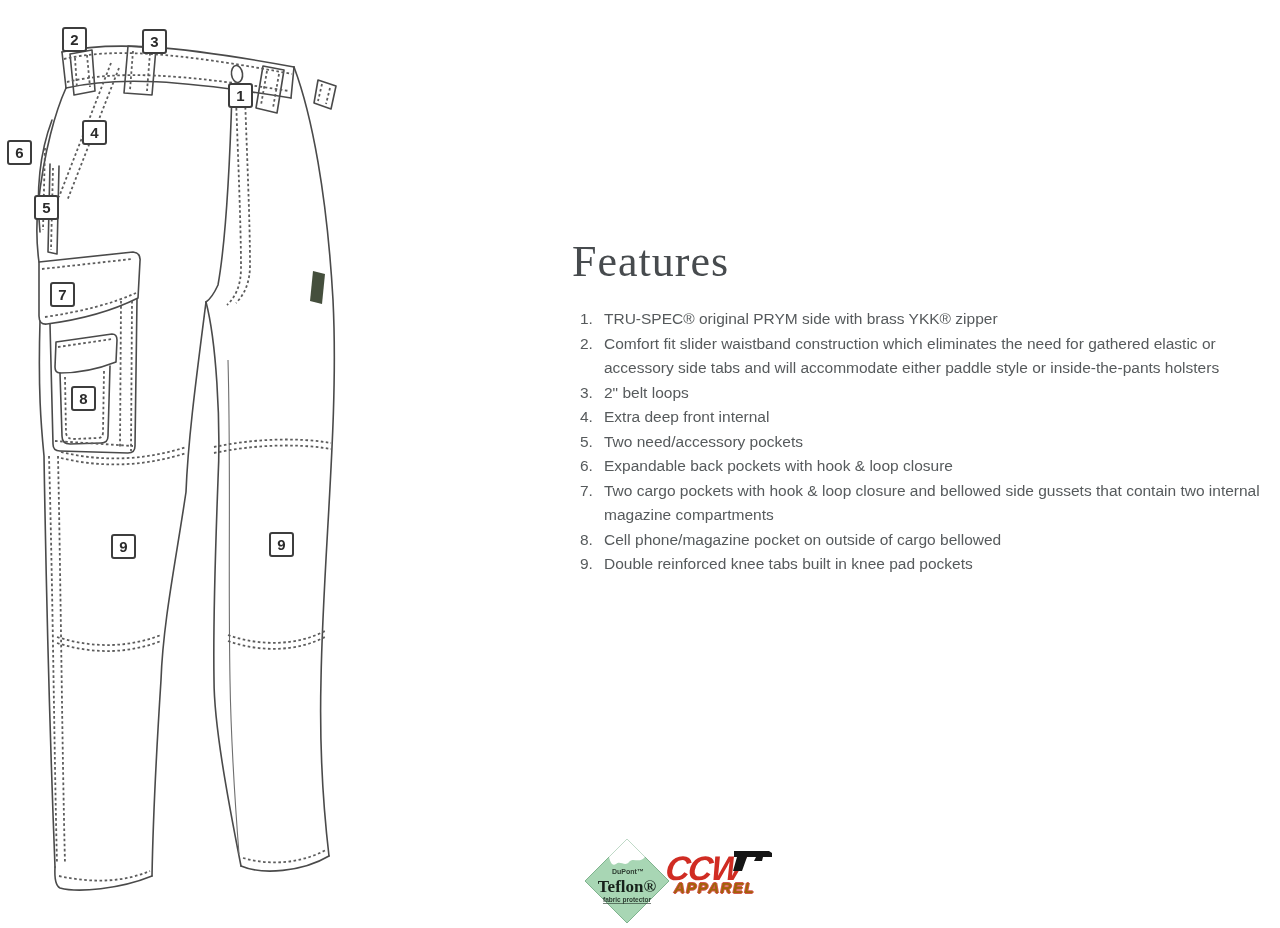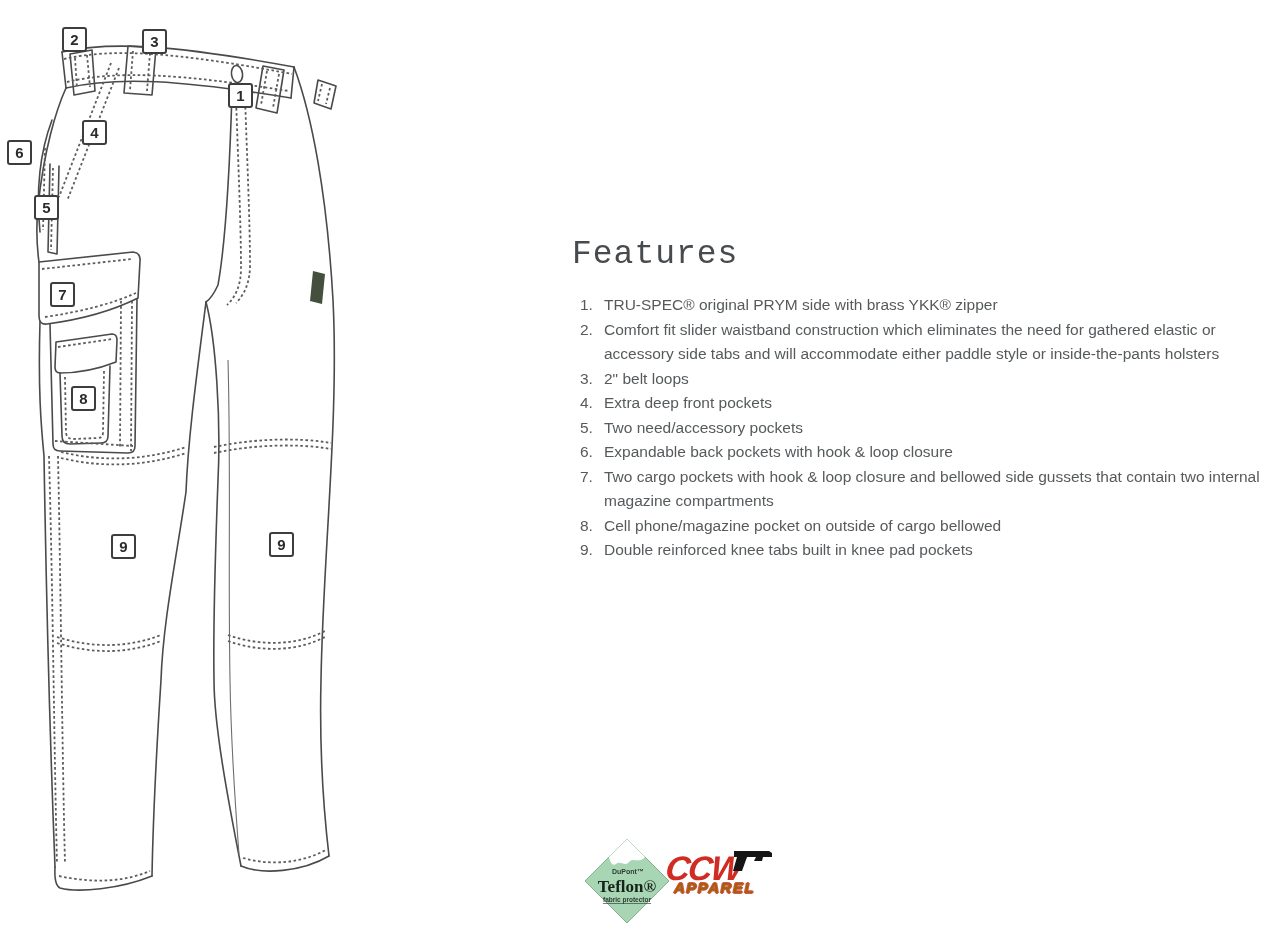--- a/index.html
+++ b/index.html
@@ -18,22 +18,22 @@
            background:#ffffff;border:2px solid #3d3d3d;border-radius:3px;
            display:flex;align-items:center;justify-content:center;
            font:600 15px "Liberation Sans",sans-serif;color:#2b2b2b;}
   .c1{left:228px;top:83px}  .c2{left:62px;top:27px}   .c3{left:142px;top:29px}
   .c4{left:82px;top:120px}  .c5{left:34px;top:195px}  .c6{left:7px;top:140px}
   .c7{left:50px;top:282px}  .c8{left:71px;top:386px}
   .c9a{left:111px;top:534px}.c9b{left:269px;top:532px}
 
   
   .features{position:absolute;left:572px;top:236px;width:692px;}
-  .features h2{margin:0 0 20px 0;font-family:Liberation Mono, monospace;
-               font-size:33px;font-weight:400;letter-spacing:1px;color:#474b4e;}
+  .features h2{margin:0 0 20px 0;font-family:Liberation Serif, serif;
+               font-size:44px;font-weight:400;letter-spacing:1px;color:#474b4e;}
   .flist{padding-left:8px;}
   .frow{display:flex;align-items:flex-start;
         font-size:15.5px;line-height:24.5px;color:#565a5c;}
   .fnum{width:24px;flex:none;}
   .ftext{flex:1;max-width:656px;}
 
   
   .teflon{position:absolute;left:582px;top:836px;width:90px;height:90px;}
   .teflon .t-brand{font:700 7px "Liberation Sans",sans-serif;fill:#2e3d32;}
   .teflon .t-name{font:700 17px "Liberation Serif",serif;fill:#16211a;}
@@ -151,21 +151,21 @@
       <div class="frow">
         <span class="fnum">2.</span>
         <span class="ftext">Comfort fit slider waistband construction which eliminates the need for gathered elastic or accessory side tabs and will accommodate either paddle style or inside-the-pants holsters</span>
       </div>
       <div class="frow">
         <span class="fnum">3.</span>
         <span class="ftext">2" belt loops</span>
       </div>
       <div class="frow">
         <span class="fnum">4.</span>
-        <span class="ftext">Extra deep front pockets</span>
+        <span class="ftext">Extra deep front internal</span>
       </div>
       <div class="frow">
         <span class="fnum">5.</span>
         <span class="ftext">Two need/accessory pockets</span>
       </div>
       <div class="frow">
         <span class="fnum">6.</span>
         <span class="ftext">Expandable back pockets with hook &amp; loop closure</span>
       </div>
       <div class="frow">

